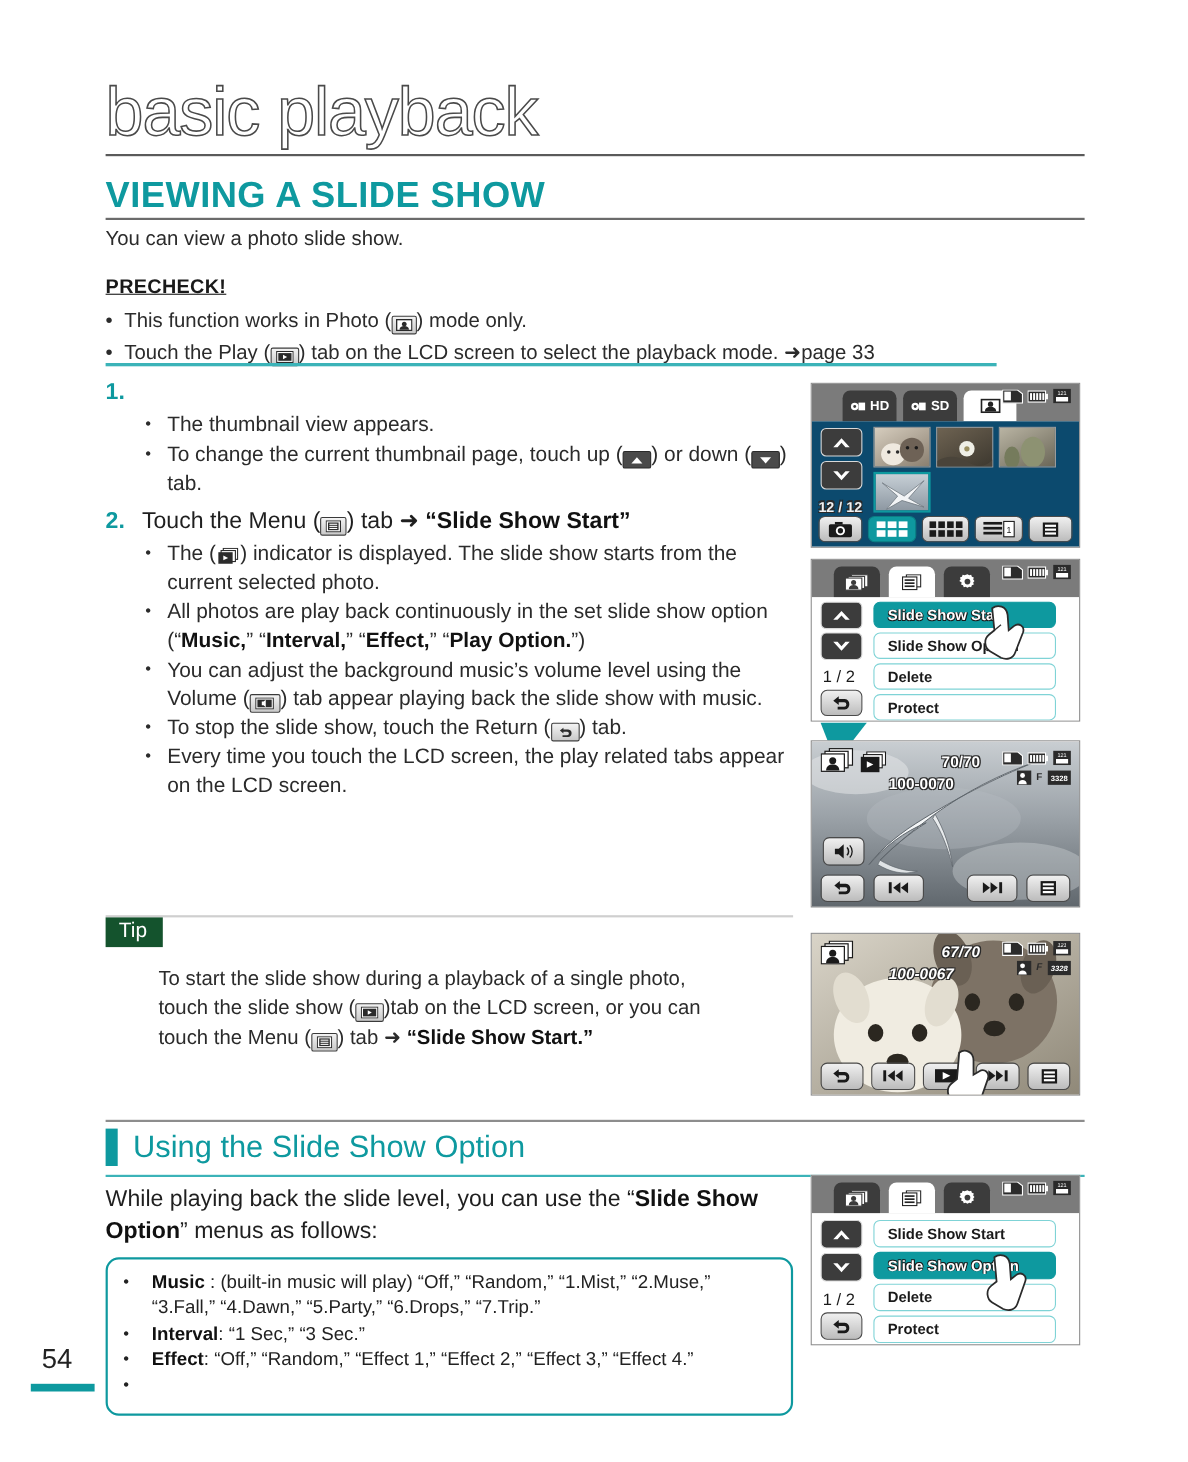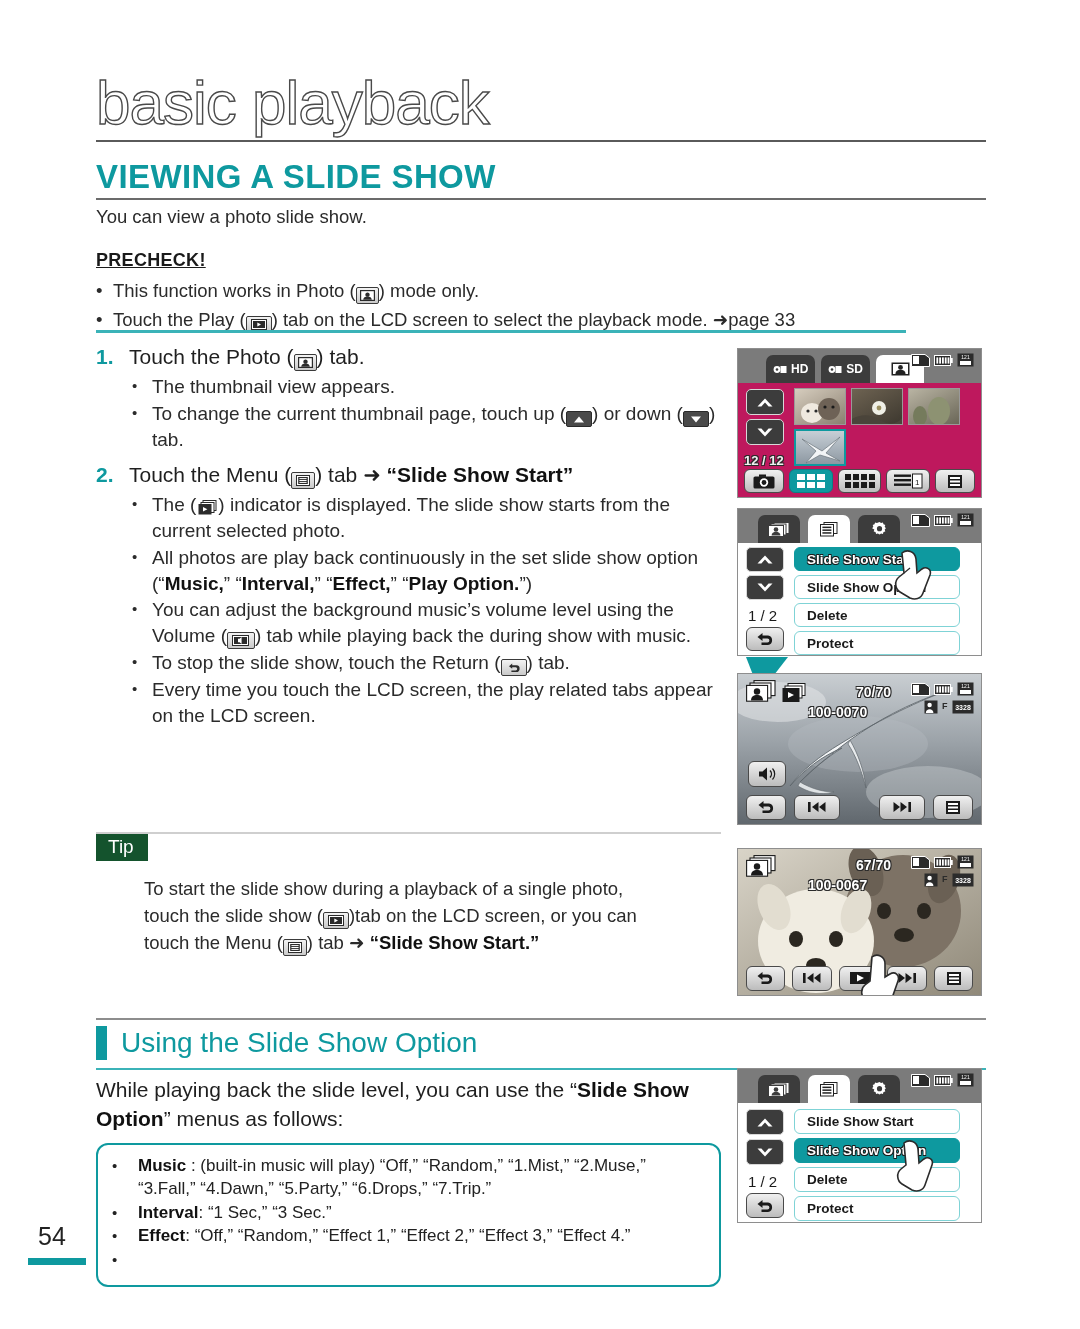--- a/index.html
+++ b/index.html
@@ -229,28 +229,20 @@
           </span><span>) tab on the LCD screen to select the playback mode. ➜page 33</span>
       </span>
     </div>
   </div>
   <div class="precheck-rule"></div>
 
   <div class="steps">
 
     <div class="step">
       <span class="step-num">1.</span>
-      <span class="step-text"><span>Touch the Photo (</span><span class="ico ico-photo">
-            <svg width="15" height="11" viewBox="0 0 15 11">
-              <rect x="0" y="0" width="15" height="11" fill="#2b2b2b"></rect>
-              <rect x="1.2" y="1.2" width="12.6" height="8.6" fill="#fff"></rect>
-              <path d="M7.5 2.6c1.3 0 2.2 1 2.2 2.1S8.8 6.8 7.5 6.8 5.3 5.8 5.3 4.7 6.2 2.6 7.5 2.6z" fill="#2b2b2b"></path>
-              <path d="M3.2 9.8c0-2.3 1.9-3.4 4.3-3.4s4.3 1.1 4.3 3.4z" fill="#2b2b2b"></path>
-            </svg>
-          </span><span>) tab.</span></span>
     </div>
     <div class="sublist">
       <div class="sub">
         <span class="sub-dot">•</span>
         <span>The thumbnail view appears.</span>
       </div>
       <div class="sub">
         <span class="sub-dot">•</span>
         <span><span>To change the current thumbnail page, touch up (</span><span class="ico ico-up">
               <svg width="14" height="9" viewBox="0 0 14 9">
@@ -293,21 +285,21 @@
         <span><span>All photos are play back continuously in the set slide show option (“</span><b>Music,</b>” “<b>Interval,</b>” “<b>Effect,</b>” “<b>Play Option.</b>”)</span>
       </div>
       <div class="sub">
         <span class="sub-dot">•</span>
         <span><span>You can adjust the background music’s volume level using the Volume (</span><span class="ico ico-vol">
               <svg width="17" height="11" viewBox="0 0 17 11">
                 <rect x="0.5" y="0.5" width="16" height="10" fill="#fff" stroke="#2b2b2b"></rect>
                 <rect x="2" y="2" width="13" height="7" fill="#2b2b2b"></rect>
                 <path d="M6 3.8 L6 7.2 L7.6 7.2 L9.6 8.9 L9.6 2.1 L7.6 3.8 Z" fill="#fff"></path>
               </svg>
-            </span><span>) tab while playing back the during show with music.</span></span>
+            </span><span>) tab appear playing back the slide show with music.</span></span>
       </div>
       <div class="sub">
         <span class="sub-dot">•</span>
         <span><span>To stop the slide show, touch the Return (</span><span class="ico ico-ret">
               <svg width="16" height="11" viewBox="0 0 16 11">
                 <path d="M10.5 3.2 H6.2 V1.6 L3 4.2 L6.2 6.8 V5.2 H9.6 A1.6 1.6 0 0 1 9.6 8.4 H5.4 V10 H9.9 A3.4 3.4 0 0 0 10.5 3.2 Z" fill="#2b2b2b"></path>
               </svg>
             </span><span>) tab.</span></span>
       </div>
       <div class="sub">
@@ -412,21 +404,21 @@
             <rect x="13.6" y="3.4" width="1.8" height="6.2" fill="#fff"></rect>
           </svg>
         <svg width="17" height="14" viewBox="0 0 17 14">
             <rect x="0.5" y="0.5" width="16" height="13" fill="#2b2b2b"></rect>
             <text x="8.5" y="6" font-size="5" fill="#fff" text-anchor="middle" font-family="Liberation Sans">121</text>
             <path d="M3 8 h11 v4 h-11 z" fill="#fff"></path>
           </svg>
       </div>
     </div>
 
-    <div style="position:absolute; left:0; top:34px; right:0; bottom:0; background:#be185d;">
+    <div style="position:absolute; left:0; top:34px; right:0; bottom:0; background:#0c4a6e;">
 
       <div class="navbtn" style="left:8px; top:6px; position:absolute; width:38px; height:26px;">
         <svg width="18" height="11" viewBox="0 0 18 11">
             <path d="M9 1.5 L16.5 9.5 L12.6 9.5 L9 5.5 L5.4 9.5 L1.5 9.5 Z" fill="#fff"></path>
           </svg>
       </div>
       <div class="navbtn" style="left:8px; top:36px; position:absolute; width:38px; height:26px;">
         <svg width="18" height="11" viewBox="0 0 18 11">
             <path d="M9 9.5 L1.5 1.5 L5.4 1.5 L9 5.5 L12.6 1.5 L16.5 1.5 Z" fill="#fff"></path>
           </svg>
@@ -710,21 +702,21 @@
               <rect x="1" y="1" width="14" height="13" fill="#1a1a1a"></rect>
               <rect x="3" y="3" width="10" height="2" fill="#fff"></rect>
               <rect x="3" y="6.5" width="10" height="2" fill="#fff"></rect>
               <rect x="3" y="10" width="10" height="2" fill="#fff"></rect>
             </svg>
         </div>
       </div>
     </div>
   </div>
 
-  <div class="lcd" style="left:737px; top:848px; width:245px; height:148px;">
+  <div class="lcd" style="left:737px; top:848px; width:245px; height:148px;font-style:italic;">
     <svg class="photo-bg" width="245" height="148" viewBox="0 0 245 148" preserveAspectRatio="none">
       <defs>
         <linearGradient id="pupbg" x1="0" y1="0" x2="1" y2="1">
           <stop offset="0%" stop-color="#d9d4c8"></stop>
             <stop offset="100%" stop-color="#8f8878"></stop>
         </linearGradient>
       </defs>
       <rect width="245" height="148" fill="url(#pupbg)"></rect>
       <ellipse cx="165" cy="62" rx="58" ry="56" fill="#7d7265"></ellipse>
       <ellipse cx="128" cy="22" rx="16" ry="26" fill="#6a6054" transform="rotate(-20 128 22)"></ellipse>

